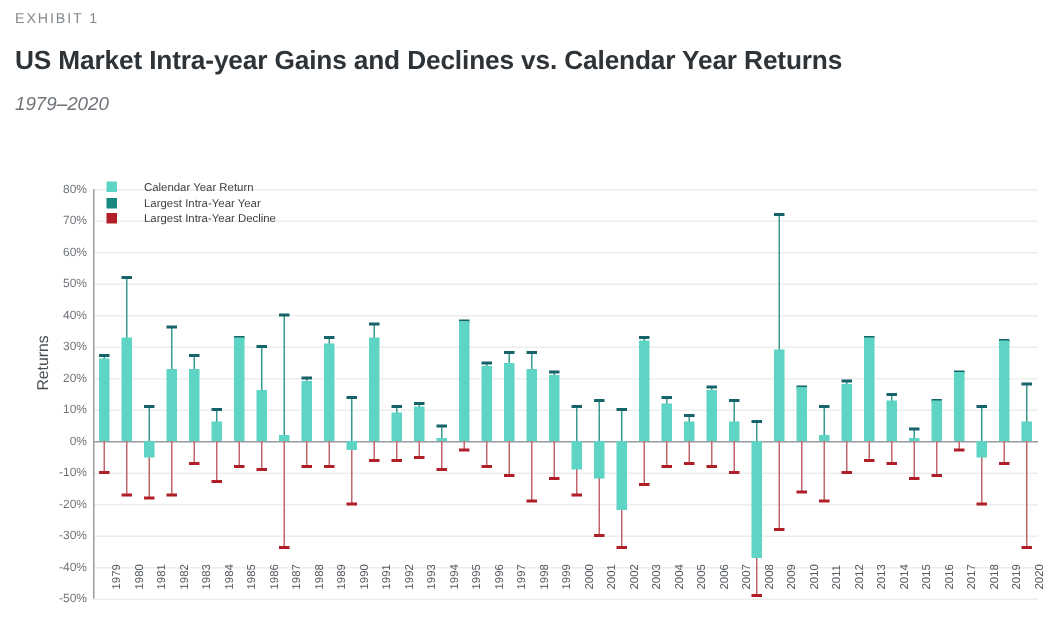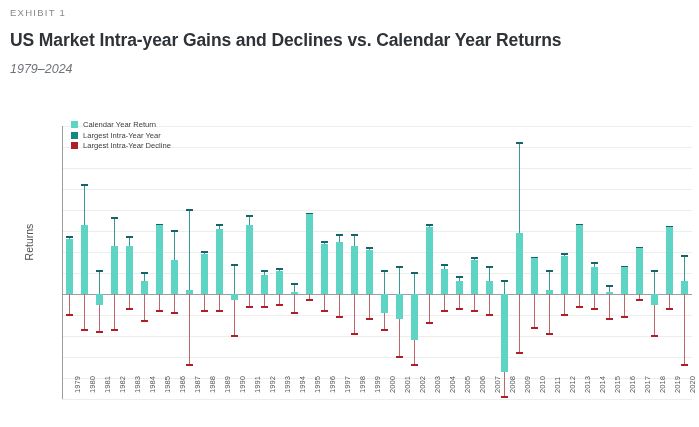--- a/index.html
+++ b/index.html
@@ -26,21 +26,21 @@
     font-size:12.5px;font-style:italic;color:#6f7479;
   }
 
   #plot-wrap{position:absolute;left:0;top:0;width:699px;height:427px;}
 
   #legend{
     position:absolute;left:71px;top:120px;
     display:flex;flex-direction:column;gap:1.5px;
     z-index:5;
   }
-  .legend-item{display:flex;align-items:center;gap:5px;}
+  .legend-item{display:flex;align-items:center;gap:18px;}
   .legend-swatch{width:7px;height:7px;display:block;}
   .legend-text{font-size:7.6px;color:#3c4043;white-space:nowrap;line-height:9px;}
 
   #y-axis-title{
     position:absolute;
     left:-6px;top:236px;
     transform:rotate(-90deg);
     transform-origin:center center;
     font-size:10.5px;color:#4a4f54;
     width:70px;text-align:center;
@@ -70,24 +70,40 @@
   .gain-line{position:absolute;width:1px;background:#2b8f86;}
   .gain-cap{position:absolute;height:2px;background:#17636a;}
   .decl-line{position:absolute;width:1px;background:#c1666b;}
   .decl-cap{position:absolute;height:2px;background:#a81f2a;}
 </style>
 </head>
 <body>
 
 <div id="exhibit-label">EXHIBIT 1</div>
 <div id="chart-title">US Market Intra-year Gains and Declines vs. Calendar Year Returns</div>
-<div id="chart-subtitle">1979–2024</div>
+<div id="chart-subtitle">1979–2020</div>
 
 <div id="plot-wrap">
   <div id="y-axis-title">Returns</div>
+  <div id="y-labels">
+      <div class="y-tick-label" style="top: 126px;">80%</div>
+      <div class="y-tick-label" style="top: 147px;">70%</div>
+      <div class="y-tick-label" style="top: 168px;">60%</div>
+      <div class="y-tick-label" style="top: 189px;">50%</div>
+      <div class="y-tick-label" style="top: 210px;">40%</div>
+      <div class="y-tick-label" style="top: 231px;">30%</div>
+      <div class="y-tick-label" style="top: 252px;">20%</div>
+      <div class="y-tick-label" style="top: 273px;">10%</div>
+      <div class="y-tick-label" style="top: 294px;">0%</div>
+      <div class="y-tick-label" style="top: 315px;">-10%</div>
+      <div class="y-tick-label" style="top: 336px;">-20%</div>
+      <div class="y-tick-label" style="top: 357px;">-30%</div>
+      <div class="y-tick-label" style="top: 378px;">-40%</div>
+      <div class="y-tick-label" style="top: 399px;">-50%</div>
+    </div>
   <div id="gridlines">
       <div class="gridline" style="left: 62px; width: 630px; top: 126px;"></div>
       <div class="gridline" style="left: 62px; width: 630px; top: 147px;"></div>
       <div class="gridline" style="left: 62px; width: 630px; top: 168px;"></div>
       <div class="gridline" style="left: 62px; width: 630px; top: 189px;"></div>
       <div class="gridline" style="left: 62px; width: 630px; top: 210px;"></div>
       <div class="gridline" style="left: 62px; width: 630px; top: 231px;"></div>
       <div class="gridline" style="left: 62px; width: 630px; top: 252px;"></div>
       <div class="gridline" style="left: 62px; width: 630px; top: 273px;"></div>
       <div class="gridline" style="left: 62px; width: 630px; top: 294px;"></div>

